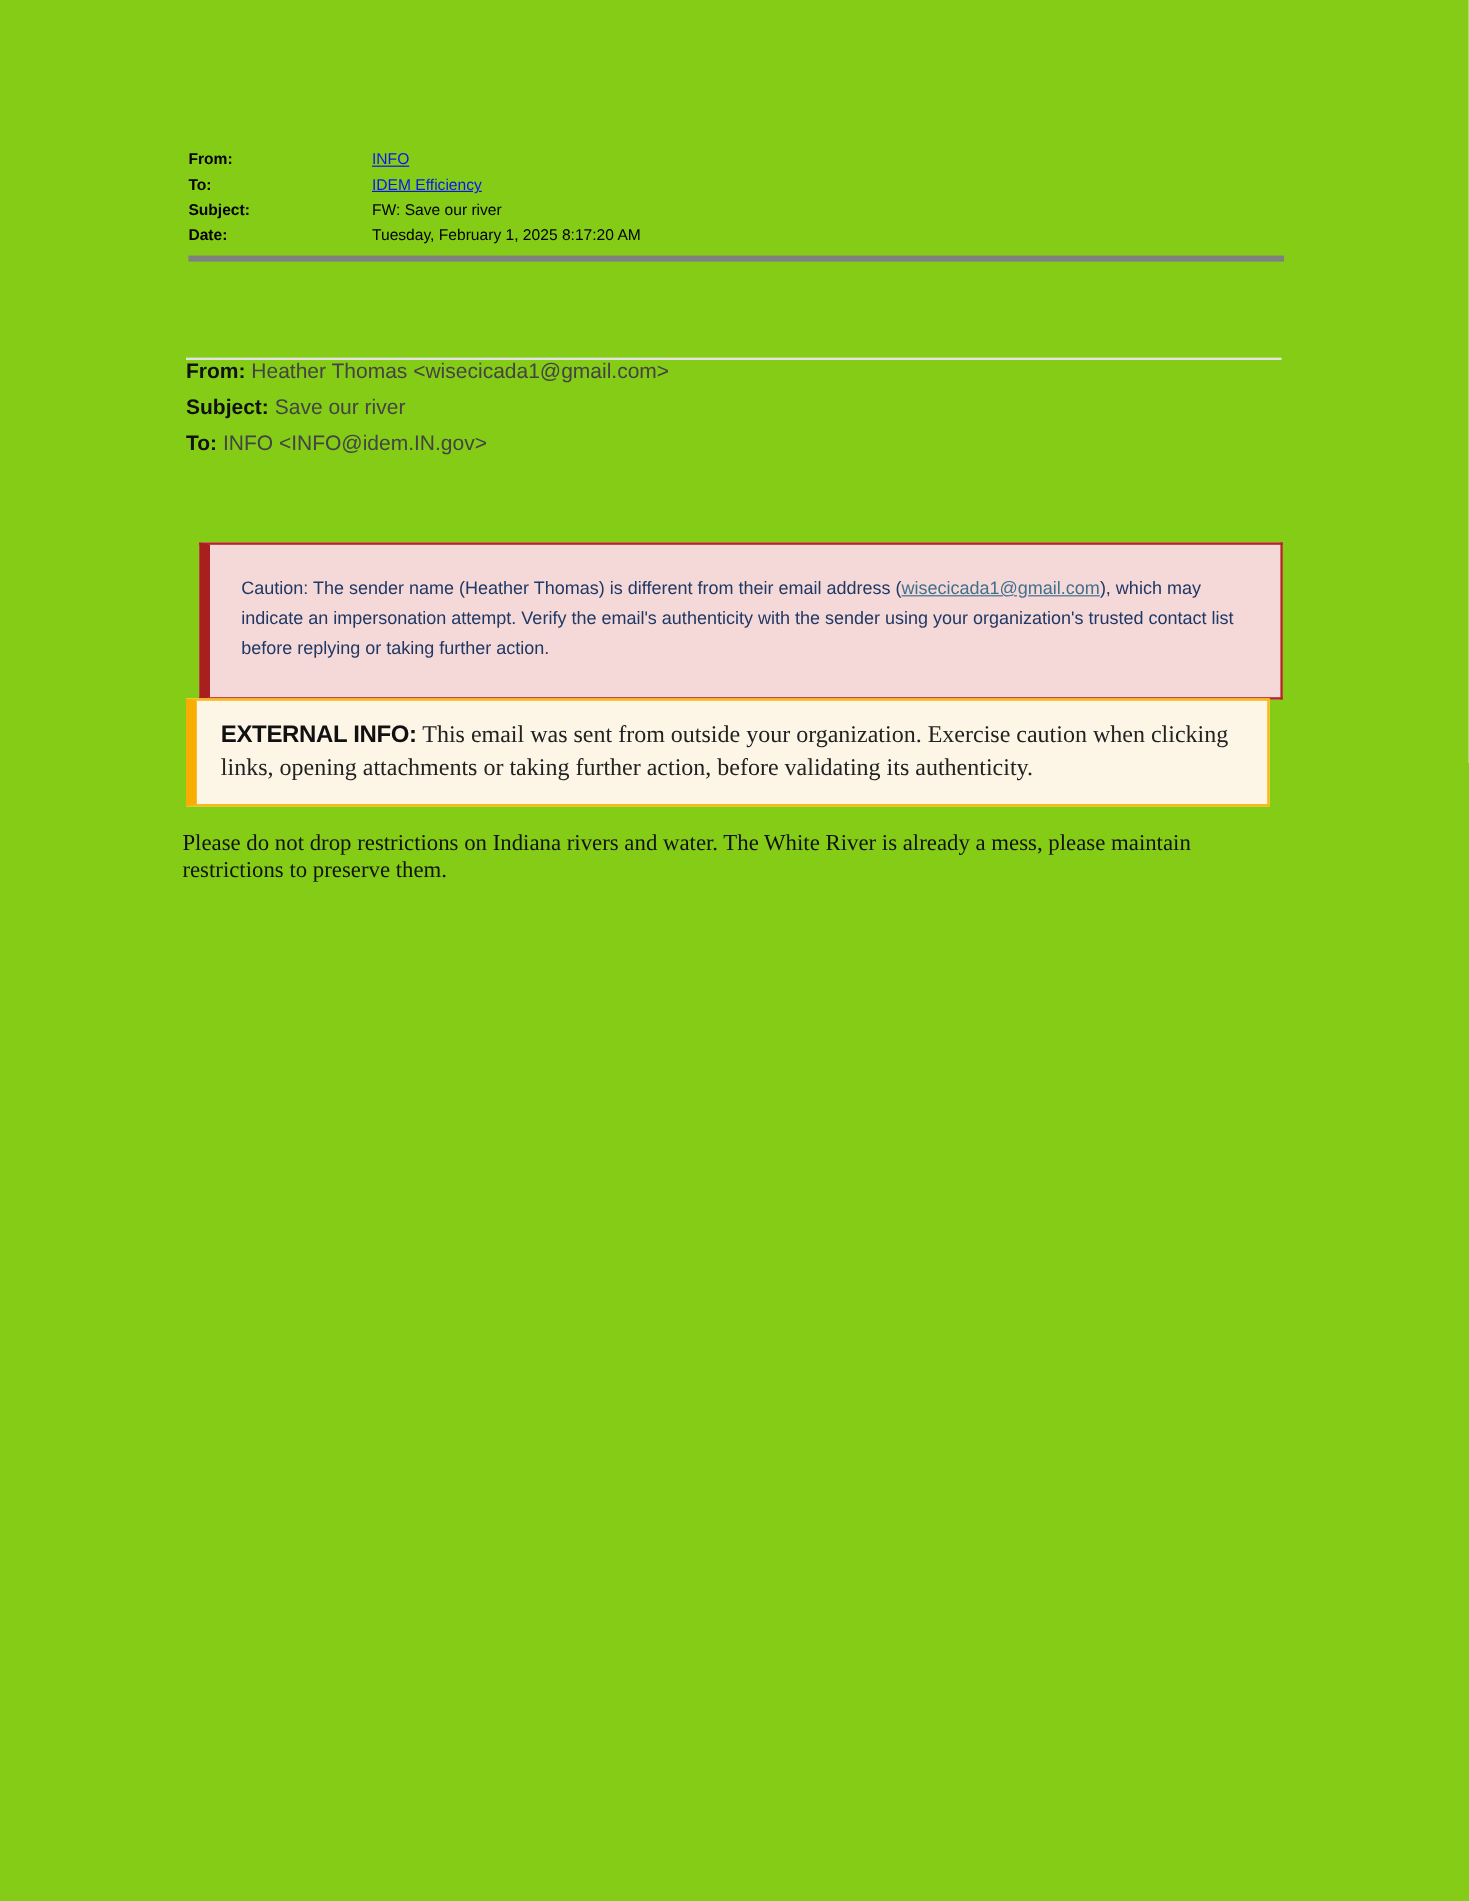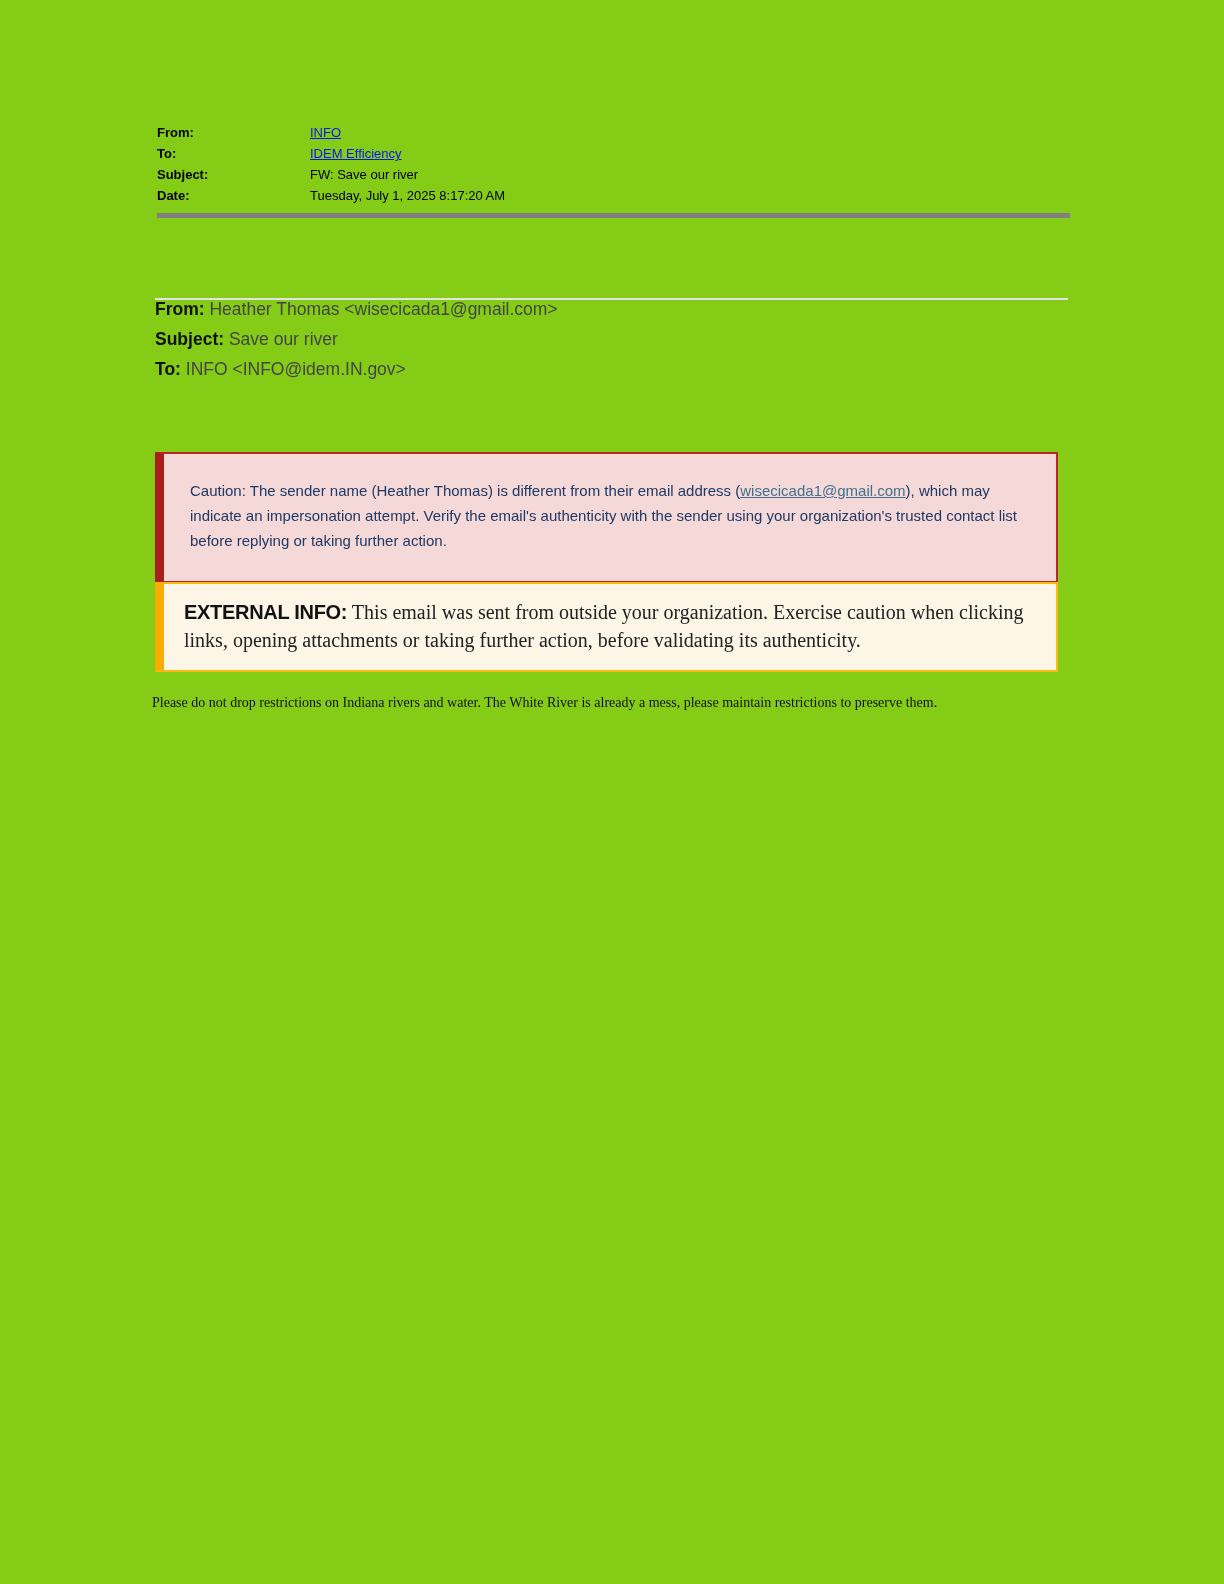--- a/index.html
+++ b/index.html
@@ -61,21 +61,21 @@
     top: 294px;
     font-size: 17.5px;
     line-height: 30px;
     color: #444444;
   }
   .fwd-header .fwd-label { font-weight: bold; color: #111111; }
 
   
   .caution-banner {
     position: absolute;
-    left: 155px;
+    left: 166px;
     top: 452px;
     width: 903px;
     border: 2px solid #b52625;
     border-left: 9px solid #a91f1e;
     background: #f5d9d9;
     padding: 24px 24px 28px 26px;
     font-size: 15px;
     line-height: 25px;
     color: #1f3864;
   }
@@ -107,21 +107,21 @@
     letter-spacing: -0.3px;
   }
 
   
   .message-body {
     position: absolute;
     left: 152px;
     top: 691px;
     width: 880px;
     font-family: "Liberation Serif", serif;
-    font-size: 14px;
+    font-size: 19px;
     line-height: 23px;
     color: #121212;
   }
 </style>
 </head>
 <body>
 
 <div class="page">
 
   <div class="email-header">
@@ -132,21 +132,21 @@
     <div class="row">
       <span class="label">To:</span>
       <span class="value"><a class="header-link">IDEM Efficiency</a></span>
     </div>
     <div class="row">
       <span class="label">Subject:</span>
       <span class="value">FW: Save our river</span>
     </div>
     <div class="row">
       <span class="label">Date:</span>
-      <span class="value">Tuesday, July 1, 2025 8:17:20 AM</span>
+      <span class="value">Tuesday, February 1, 2025 8:17:20 AM</span>
     </div>
   </div>
 
   <div class="divider-thick"></div>
 
   <div class="divider-thin"></div>
 
   <div class="fwd-header">
     <div><span class="fwd-label">From:</span><span> Heather Thomas &lt;wisecicada1@gmail.com&gt;</span></div>
     <div><span class="fwd-label">Subject:</span><span> Save our river</span></div>

